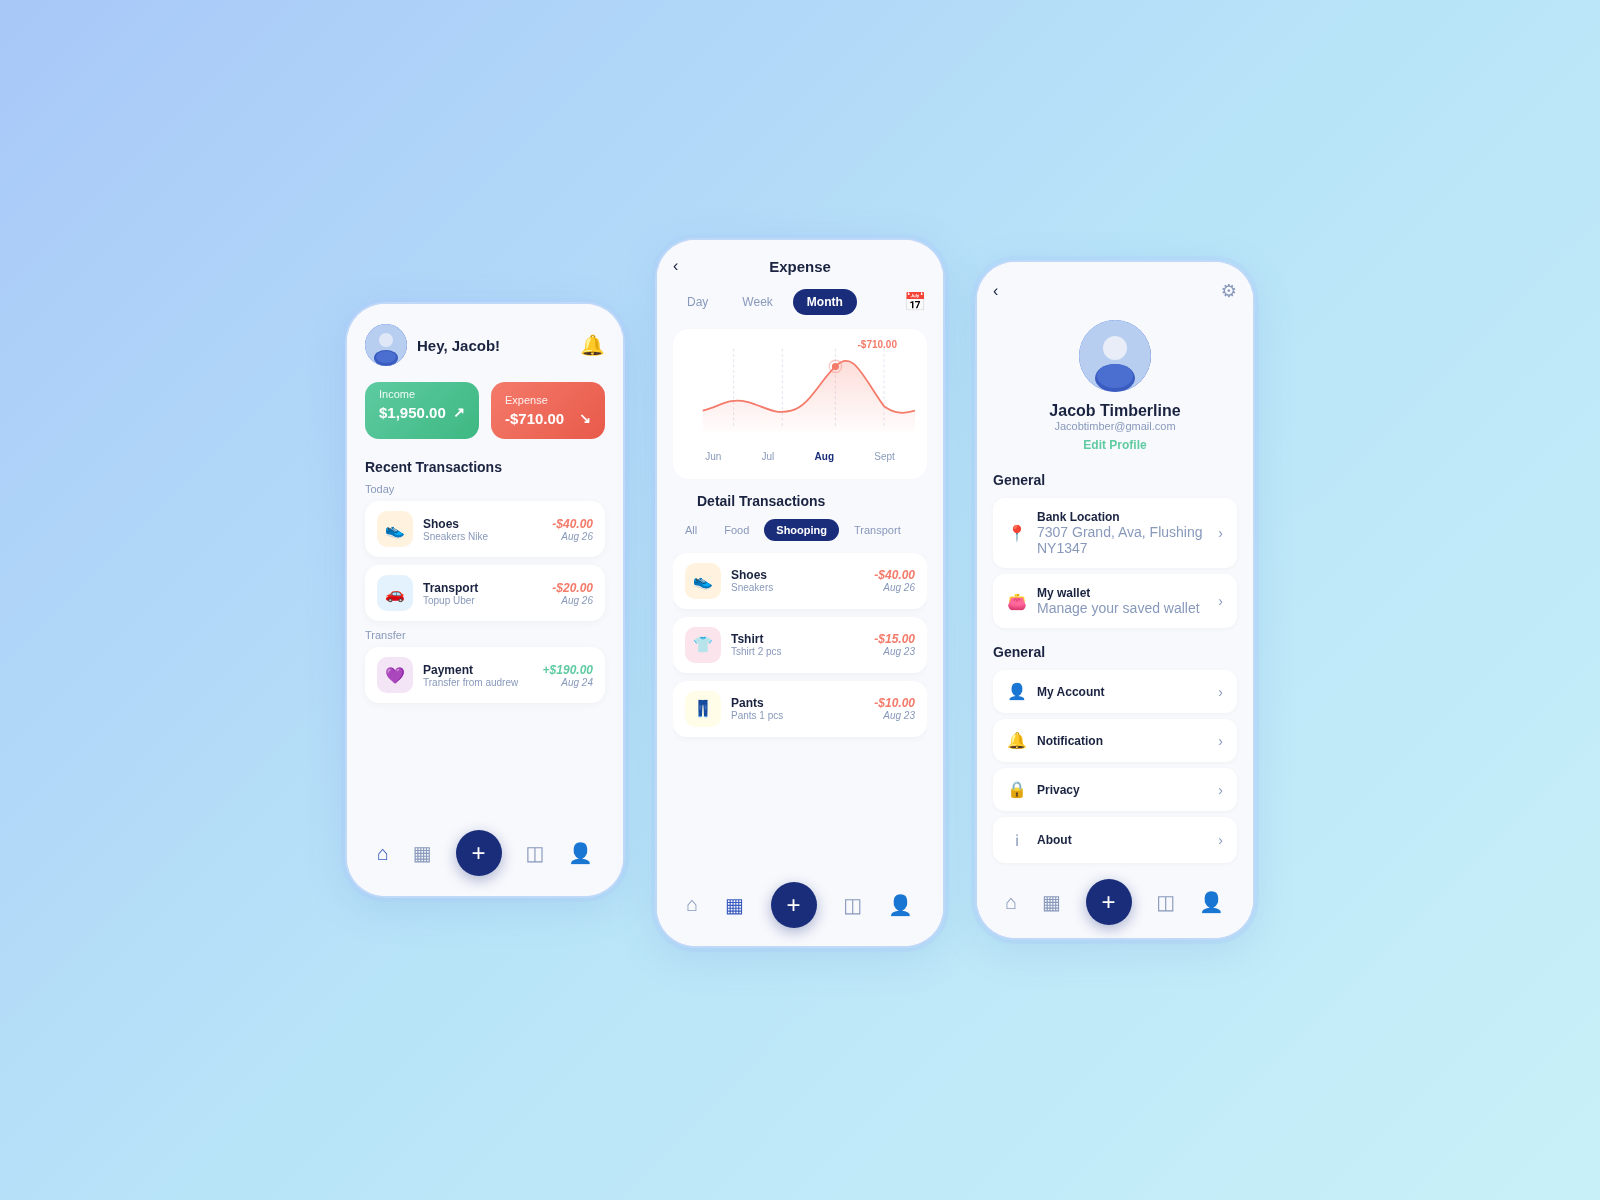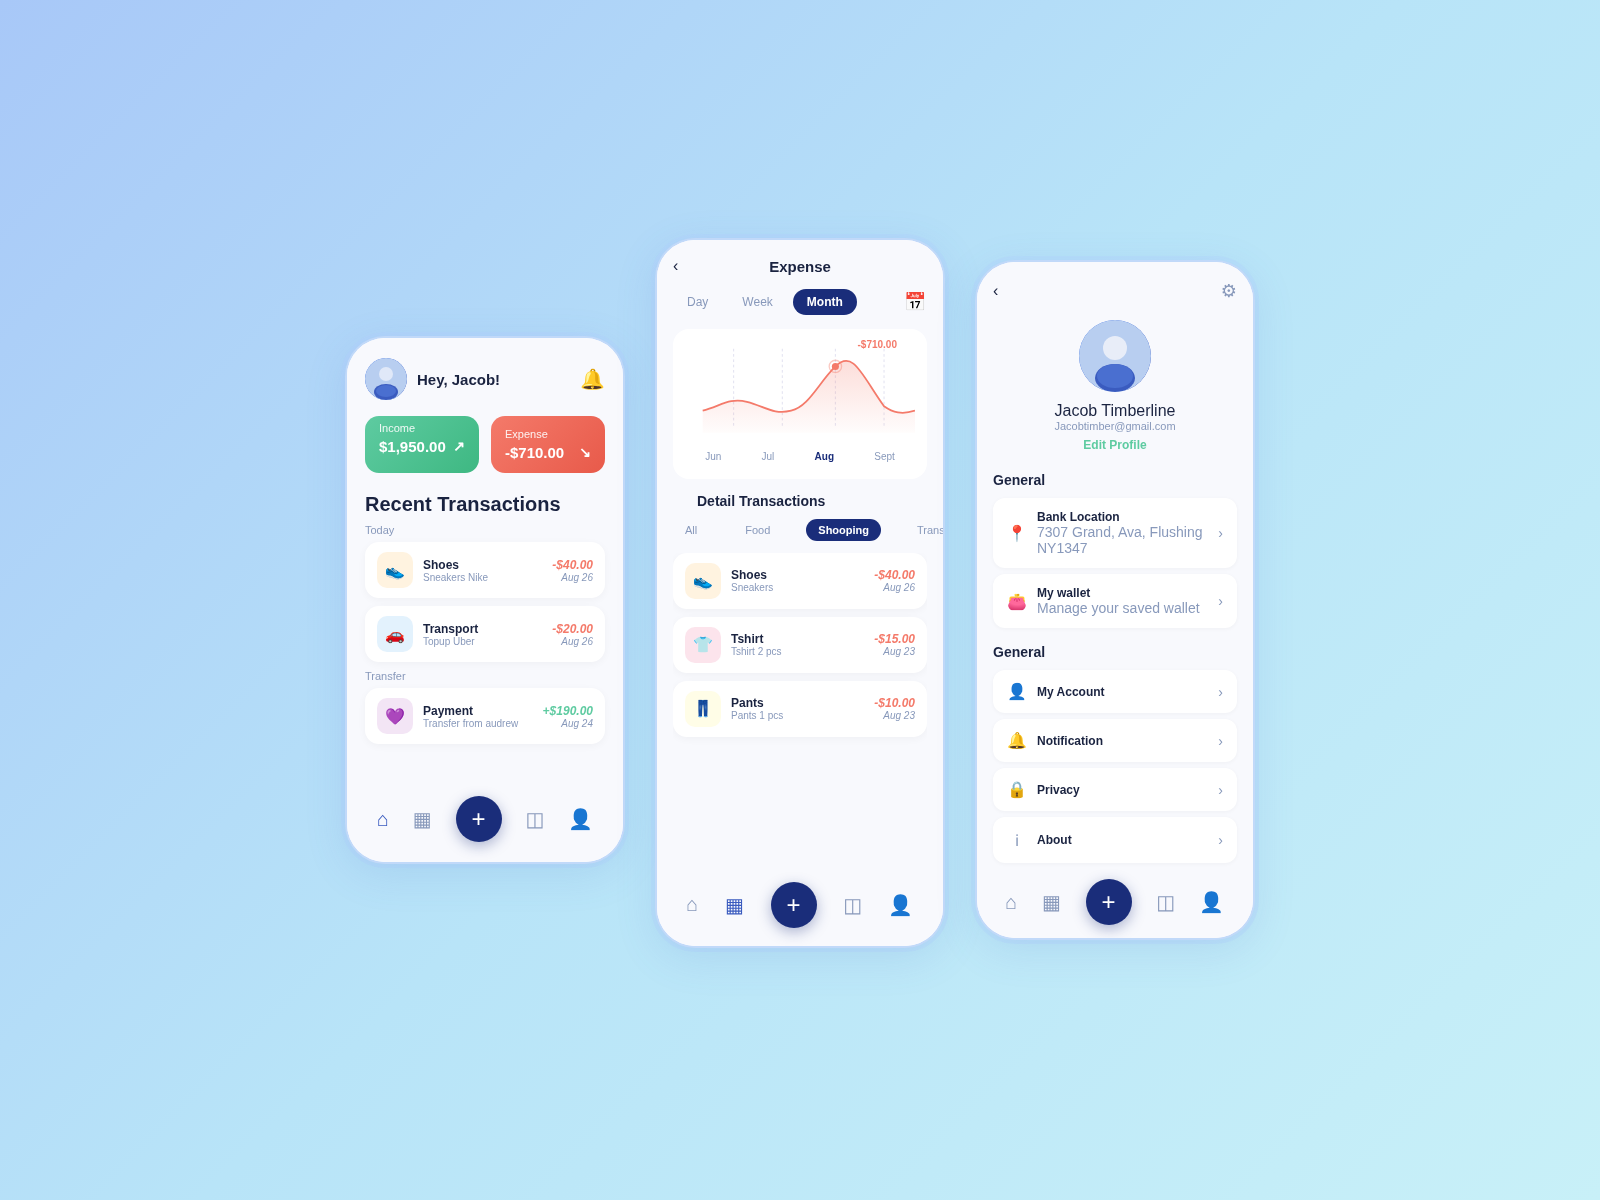--- a/index.html
+++ b/index.html
@@ -22,21 +22,21 @@
     .phone {
       background: #fff;
       border-radius: 40px;
       border: 2px solid rgba(100, 160, 240, 0.4);
       box-shadow: 0 10px 40px rgba(80, 120, 200, 0.15), 0 0 0 4px rgba(180, 210, 255, 0.3);
       overflow: hidden;
       position: relative;
     }
     .phone-left {
       width: 280px;
-      height: 528px;
+      height: 596px;
     }
     .phone-center {
       width: 290px;
       height: 710px;
       margin-top: -15px;
     }
     .phone-right {
       width: 280px;
       height: 680px;
     }
@@ -91,21 +91,21 @@
     }
     .expense-card {
       flex: 1;
       background: linear-gradient(135deg, #f47a6a, #e85a4a);
       border-radius: 14px;
       padding: 12px 14px;
       color: #fff;
     }
     .card-label { font-size: 11px; opacity: 0.9; margin-bottom: 4px; }
     .card-amount { font-size: 15px; font-weight: 700; }
-    .section-title { font-size: 20px; font-weight: 700; color: #1a2340; margin-bottom: 8px; }
+    .section-title { font-size: 14px; font-weight: 700; color: #1a2340; margin-bottom: 8px; }
     .date-label { font-size: 11px; color: #8899bb; margin-bottom: 6px; }
     .transaction-card {
       background: #fff;
       border-radius: 14px;
       padding: 10px 12px;
       display: flex;
       align-items: center;
       gap: 10px;
       margin-bottom: 8px;
       box-shadow: 0 2px 8px rgba(0,0,0,0.04);
@@ -212,21 +212,21 @@
       display: flex;
       justify-content: space-around;
       font-size: 10px;
       color: #8899bb;
       margin-top: 4px;
     }
     .chart-x-labels span.active { color: #1a2d7a; font-weight: 700; }
     .detail-title { font-size: 14px; font-weight: 700; color: #1a2340; margin-bottom: 10px; padding-left: 24px; }
     .filter-tabs {
       display: flex;
-      gap: 24px;
+      gap: 3px;
       margin-bottom: 12px;
     }
     .filter-tab {
       padding: 5px 12px;
       border-radius: 16px;
       font-size: 11px;
       color: #8899bb;
       cursor: pointer;
       background: transparent;
       border: none;
@@ -273,21 +273,21 @@
       width: 72px;
       height: 72px;
       border-radius: 50%;
       background: linear-gradient(135deg, #5b8dee, #3a5bbf);
       margin-bottom: 10px;
       overflow: hidden;
       display: flex;
       align-items: center;
       justify-content: center;
     }
-    .profile-name { font-size: 16px; font-weight: 400; color: #1a2340; text-align: center; }
+    .profile-name { font-size: 16px; font-weight: 700; color: #1a2340; text-align: center; }
     .profile-email { font-size: 11px; color: #8899bb; margin-bottom: 6px; }
     .edit-profile { font-size: 12px; color: #5ecba1; font-weight: 600; cursor: pointer; }
     .section-group-title { font-size: 14px; font-weight: 700; color: #1a2340; margin-bottom: 10px; }
     .menu-item {
       background: #fff;
       border-radius: 12px;
       padding: 12px 14px;
       display: flex;
       align-items: center;
       gap: 10px;

